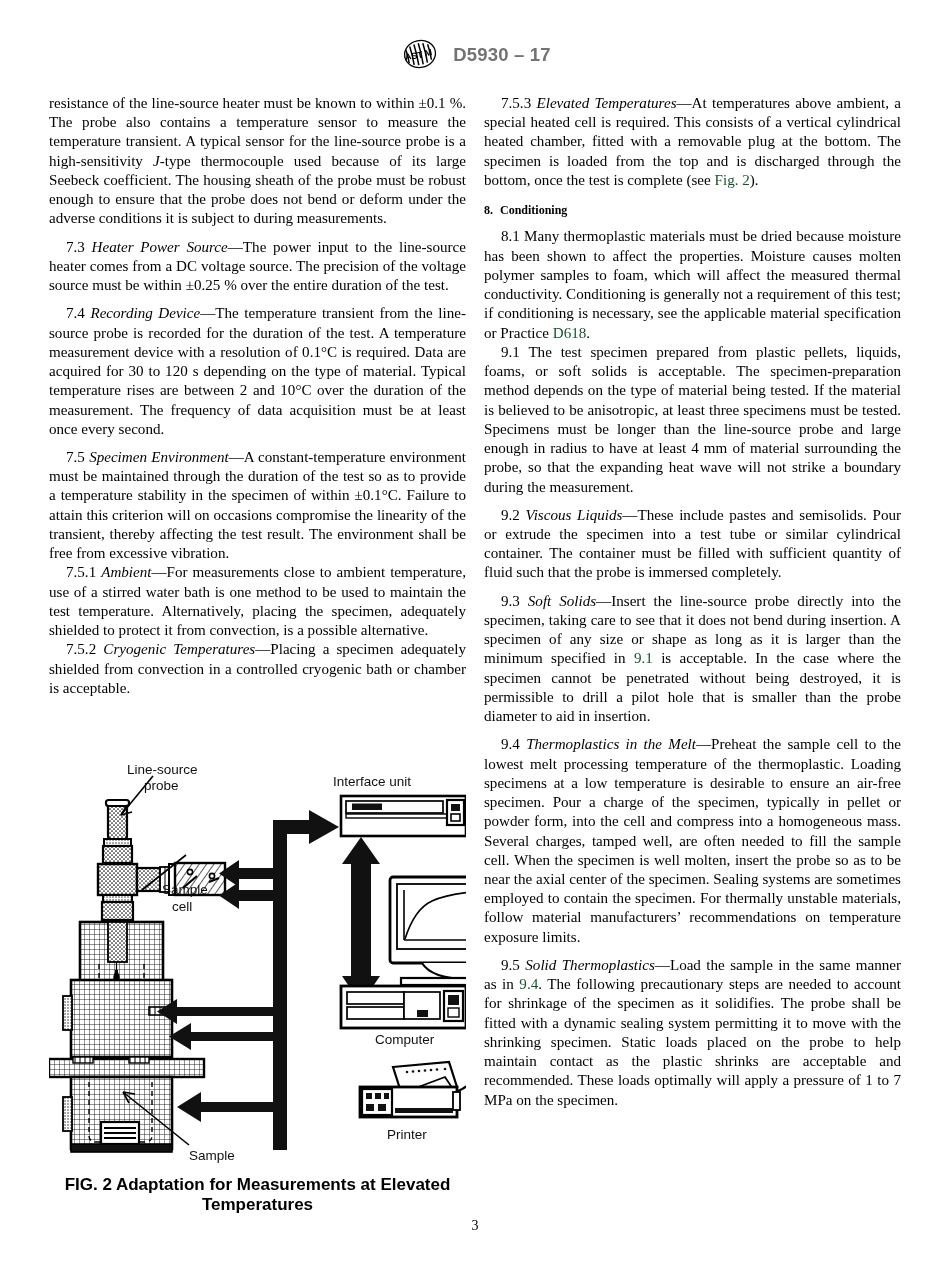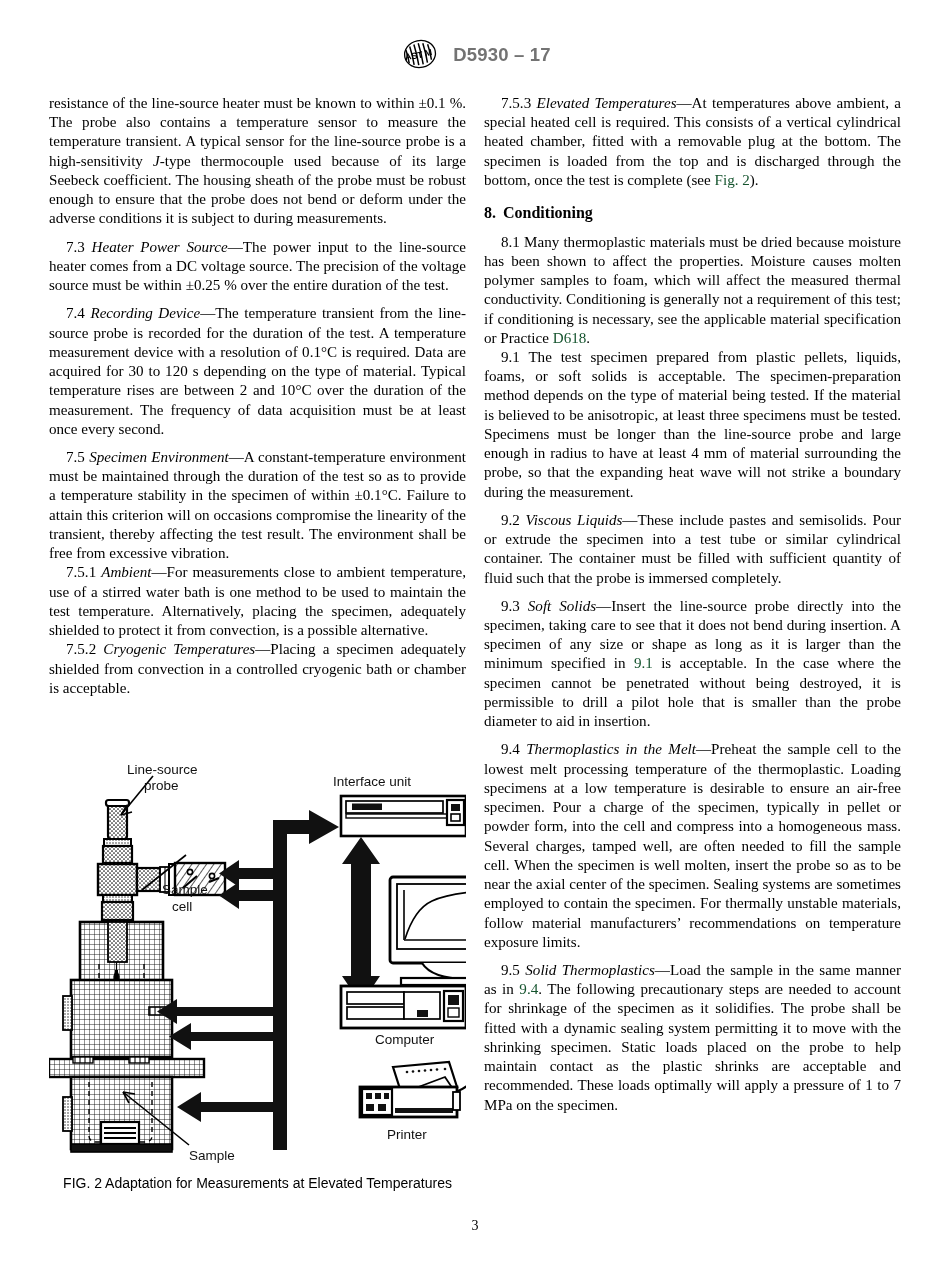--- a/index.html
+++ b/index.html
@@ -68,21 +68,21 @@
   p.para.noindent { text-indent: 0; }
   p.gap { margin-top: 9px; }
   p.tight { margin-top: 0px; }
 
   i, .it { font-style: italic; margin-top: 34px; }
   .lnk { color: #14532d; }
 
   h3.sect {
     font-family: "Liberation Serif", "DejaVu Serif", serif;
     font-weight: bold;
-    font-size: 16px;
+    font-size: 12px;
     margin: 13px 0 9px 0;
     text-indent: 0;
     text-align: left;
   }
   h3.sect .num { margin-right: 7px; }
 
   
   .figure {
     position: absolute;
     left: 49px;
@@ -91,22 +91,22 @@
     height: 420px;
   }
   .figure svg { display: block; }
   .fig-caption {
     position: absolute;
     left: 49px;
     top: 1175px;
     width: 417px;
     text-align: center;
     font-family: "Liberation Sans", "DejaVu Sans", sans-serif;
-    font-weight: normal;
-    font-size: 14px;
+    font-weight: bold;
+    font-size: 17px;
     color: #000;
   }
 
   
   .page-number {
     position: absolute;
     top: 1218px;
     left: 0;
     width: 950px;
     text-align: center;

